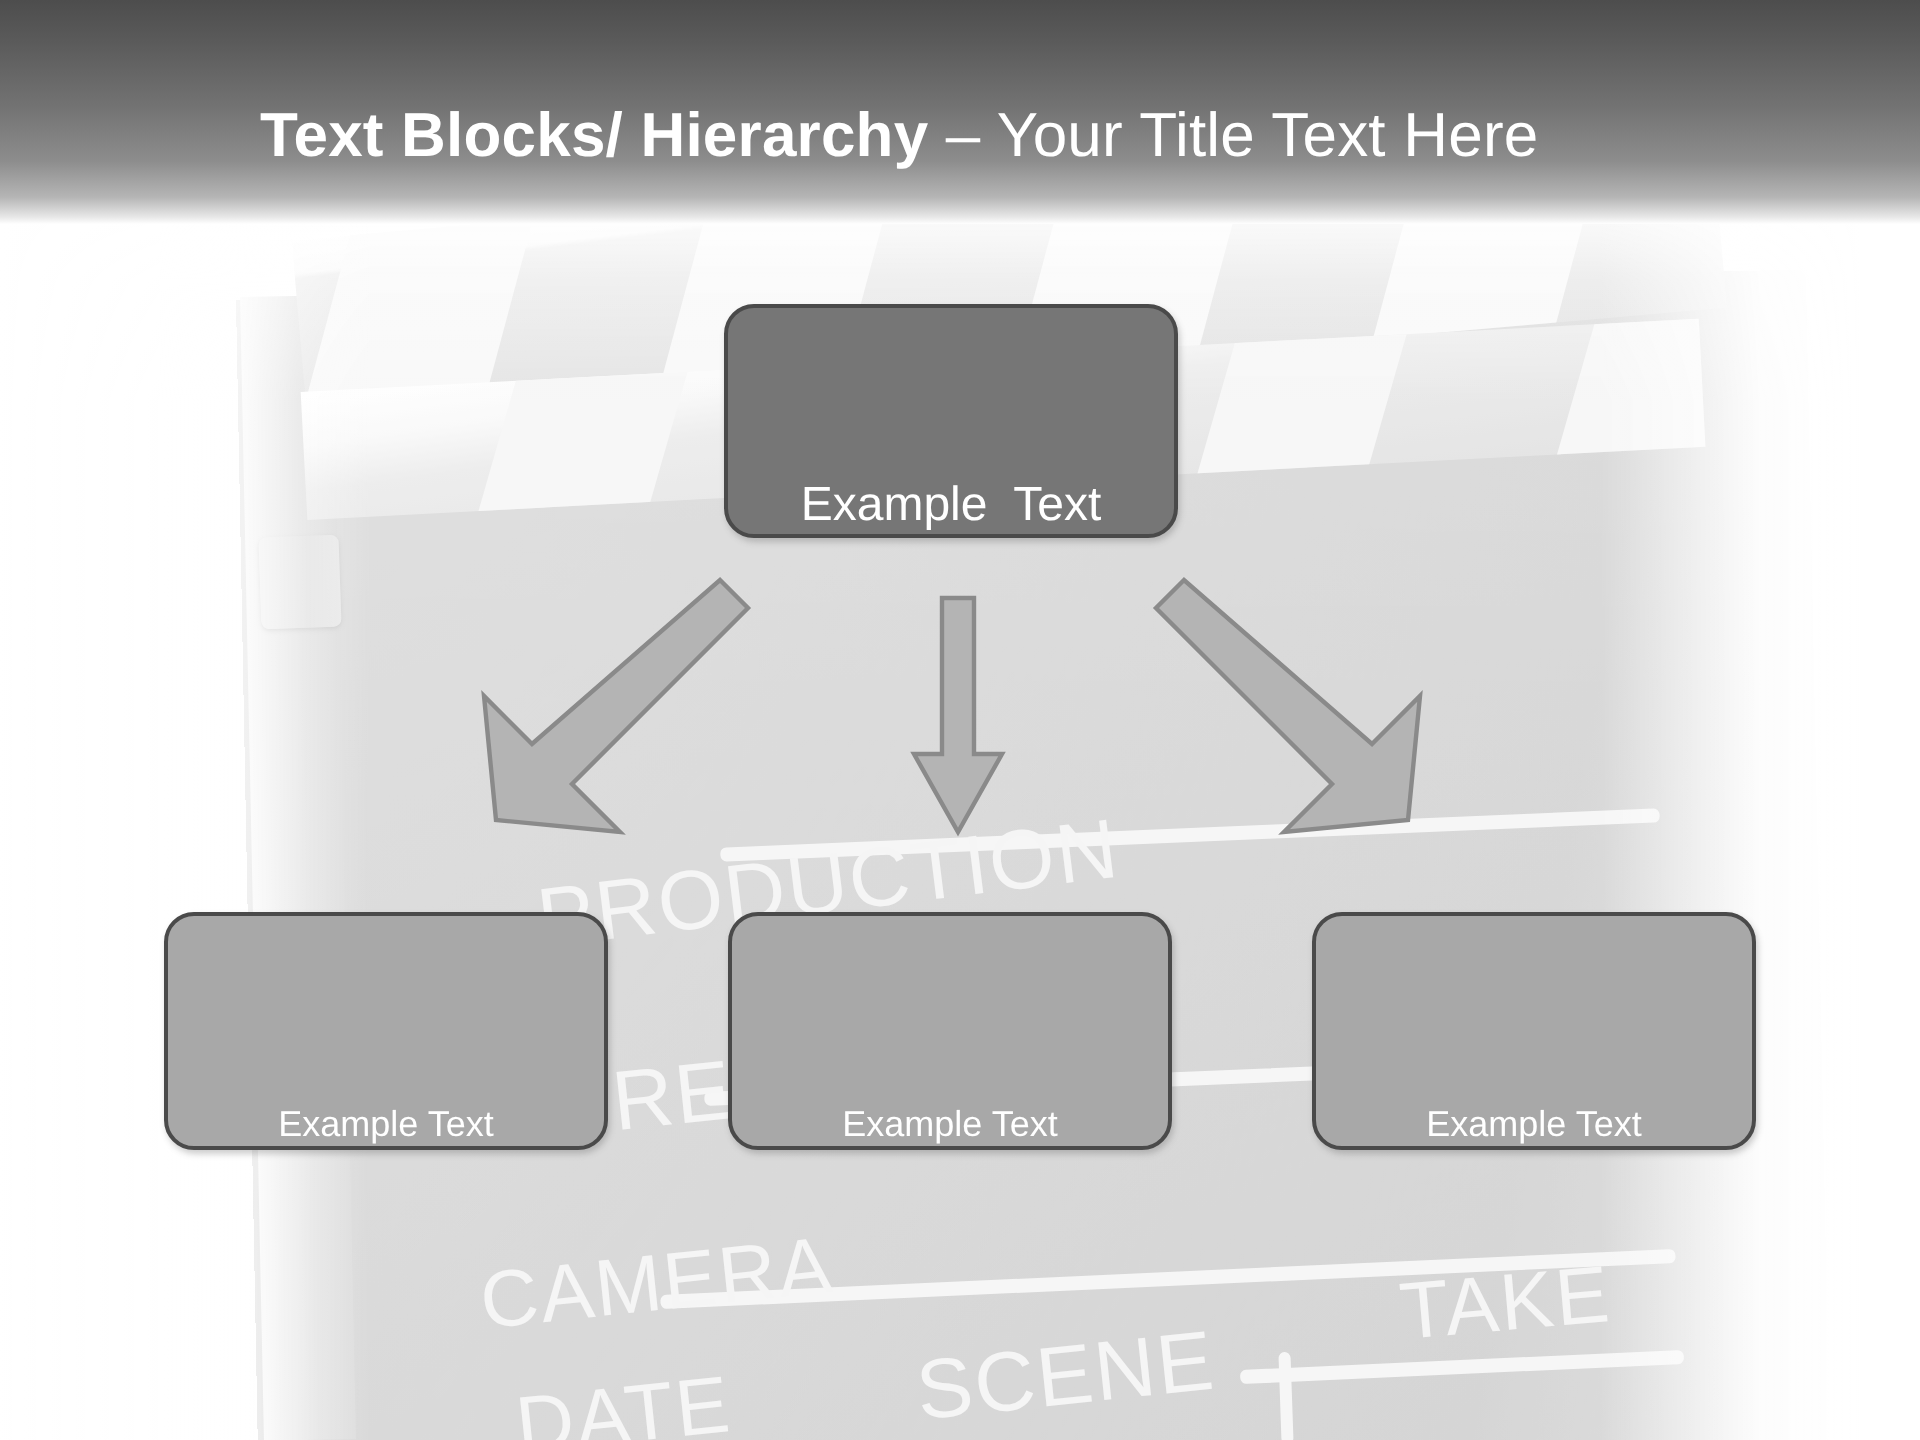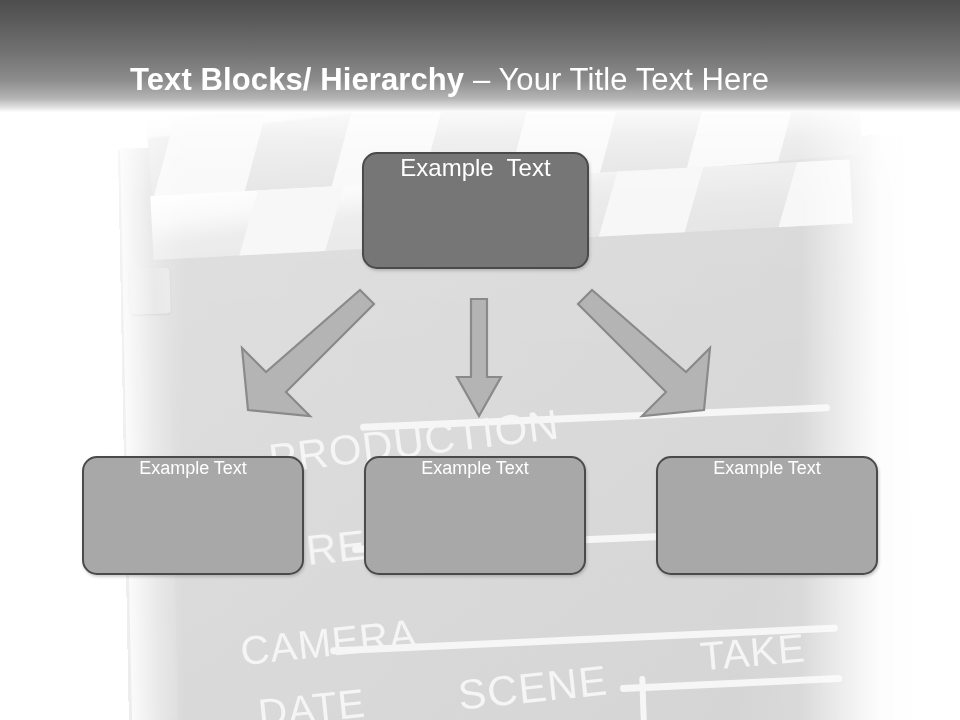--- a/index.html
+++ b/index.html
@@ -160,21 +160,21 @@
     left: 0; top: 0;
     width: 960px;
     height: 112px;
     background: linear-gradient(180deg,
         #4d4d4d 0%, #5a5a5a 18%, #737373 48%, #8d8d8d 72%,
         #b5b5b5 88%, #e8e8e8 97%, #ffffff 100%);
   }
   .title-text {
     position: absolute;
     left: 130px;
-    top: 62px;
+    top: 50px;
     font-size: 31px;
     color: #ffffff;
     white-space: nowrap;
     letter-spacing: 0.1px;
   }
   .title-strong { font-weight: bold; }
   .title-light  { font-weight: normal; }
 
   
   .arrow-svg {
@@ -186,21 +186,21 @@
     stroke: #8a8a8a;
     stroke-width: 2.2;
     stroke-linejoin: miter;
   }
 
   
   .node {
     position: absolute;
     box-sizing: border-box;
     display: flex;
-    align-items: flex-start;
+    align-items: flex-end;
     justify-content: center;
     border: 2.5px solid #4a4a4a;
     border-radius: 15px;
     color: #ffffff;
     text-align: center;
     box-shadow: 1px 2px 3px rgba(90,90,90,0.30);
     user-select: none;
   }
   .node-parent {
     background: #767676;

